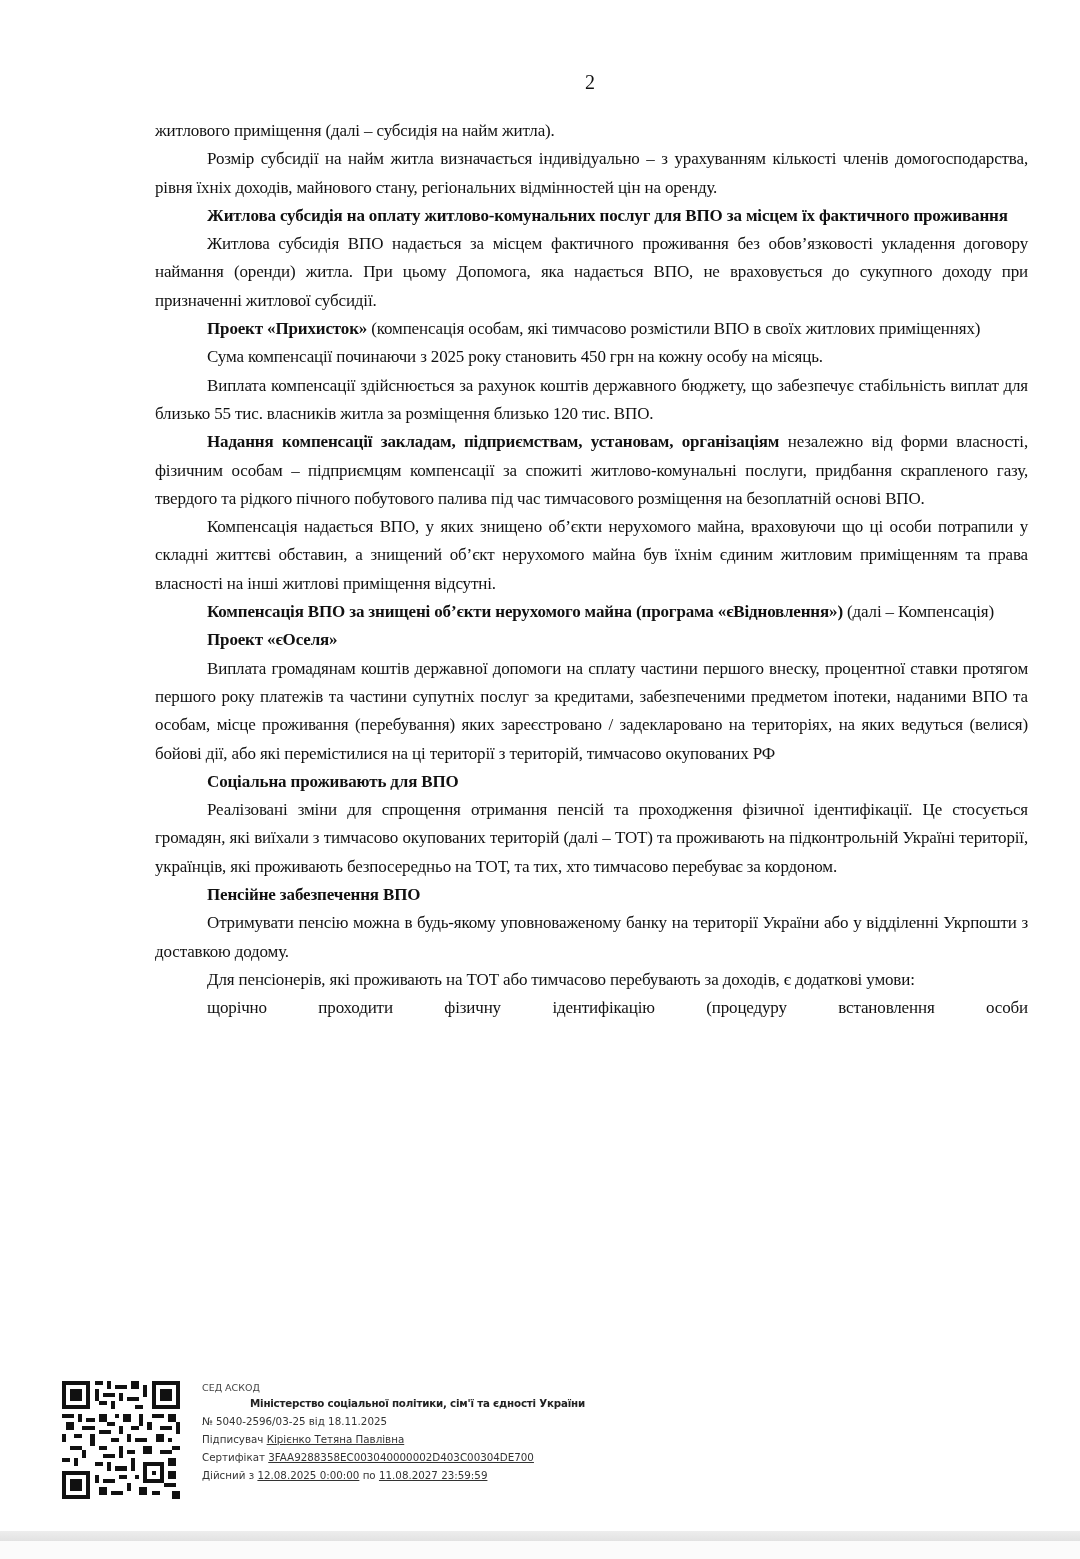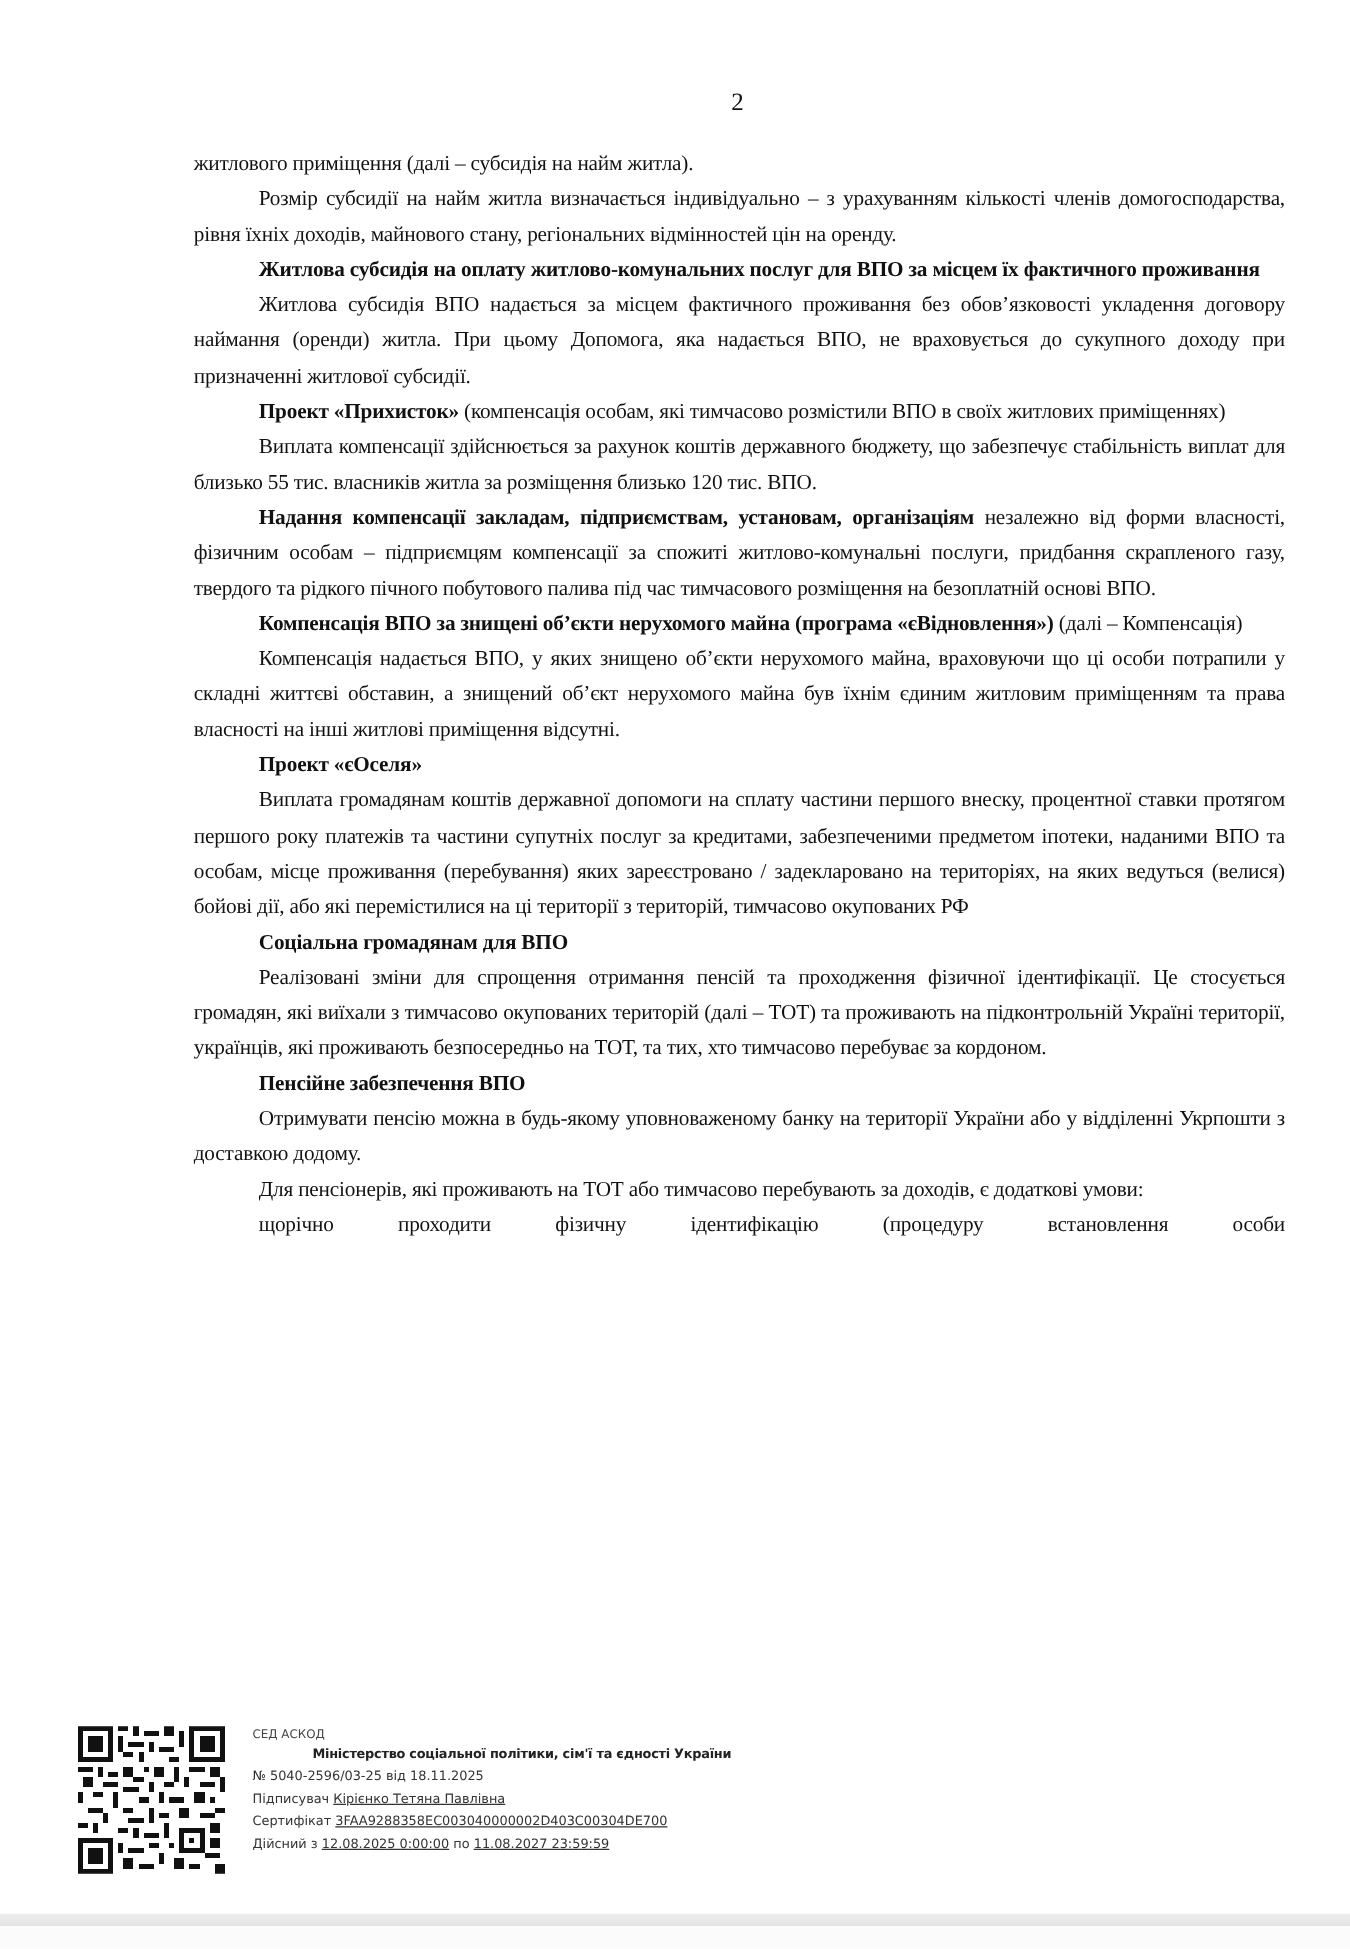--- a/index.html
+++ b/index.html
@@ -97,27 +97,28 @@
 
 <div class="page">
   <div class="page-number">2</div>
 
   <div class="body-text" id="body-text">
       <p class="noindent">житлового приміщення (далі – субсидія на найм житла).</p>
       <p>Розмір субсидії на найм житла визначається індивідуально – з урахуванням кількості членів домогосподарства, рівня їхніх доходів, майнового стану, регіональних відмінностей цін на оренду.</p>
       <p><b>Житлова субсидія на оплату житлово-комунальних послуг для ВПО за місцем їх фактичного проживання</b><span></span></p>
       <p>Житлова субсидія ВПО надається за місцем фактичного проживання без обов’язковості укладення договору наймання (оренди) житла. При цьому Допомога, яка надається ВПО, не враховується до сукупного доходу при призначенні житлової субсидії.</p>
       <p><b>Проект «Прихисток»</b><span> (компенсація особам, які тимчасово розмістили ВПО в своїх житлових приміщеннях)</span></p>
+      <p>Сума компенсації починаючи з 2025 року становить 450 грн на кожну особу на місяць.</p>
       <p>Виплата компенсації здійснюється за рахунок коштів державного бюджету, що забезпечує стабільність виплат для близько 55 тис. власників житла за розміщення близько 120 тис. ВПО.</p>
       <p><b>Надання компенсації закладам, підприємствам, установам, організаціям</b><span> незалежно від форми власності, фізичним особам – підприємцям компенсації за спожиті житлово-комунальні послуги, придбання скрапленого газу, твердого та рідкого пічного побутового палива під час тимчасового розміщення на безоплатній основі ВПО.</span></p>
+      <p>Компенсація надається ВПО, у яких знищено об’єкти нерухомого майна, враховуючи що ці особи потрапили у складні життєві обставин, а знищений об’єкт нерухомого майна був їхнім єдиним житловим приміщенням та права власності на інші житлові приміщення відсутні.</p>
       <p><b>Компенсація ВПО за знищені об’єкти нерухомого майна (програма «єВідновлення»)</b><span> (далі – Компенсація)</span></p>
-      <p>Компенсація надається ВПО, у яких знищено об’єкти нерухомого майна, враховуючи що ці особи потрапили у складні життєві обставин, а знищений об’єкт нерухомого майна був їхнім єдиним житловим приміщенням та права власності на інші житлові приміщення відсутні.</p>
       <p><b>Проект «єОселя»</b><span></span></p>
       <p>Виплата громадянам коштів державної допомоги на сплату частини першого внеску, процентної ставки протягом першого року платежів та частини супутніх послуг за кредитами, забезпеченими предметом іпотеки, наданими ВПО та особам, місце проживання (перебування) яких зареєстровано / задекларовано на територіях, на яких ведуться (велися) бойові дії, або які перемістилися на ці території з територій, тимчасово окупованих РФ</p>
-      <p><b>Соціальна громадянам для ВПО</b><span></span></p>
+      <p><b>Соціальна проживають для ВПО</b><span></span></p>
       <p>Реалізовані зміни для спрощення отримання пенсій та проходження фізичної ідентифікації. Це стосується громадян, які виїхали з тимчасово окупованих територій (далі – ТОТ) та проживають на підконтрольній Україні території, українців, які проживають безпосередньо на ТОТ, та тих, хто тимчасово перебуває за кордоном.</p>
       <p><b>Пенсійне забезпечення ВПО</b><span></span></p>
       <p>Отримувати пенсію можна в будь-якому уповноваженому банку на території України або у відділенні Укрпошти з доставкою додому.</p>
       <p>Для пенсіонерів, які проживають на ТОТ або тимчасово перебувають за доходів, є додаткові умови:</p>
       <p class="last-line-justify">щорічно проходити фізичну ідентифікацію (процедуру встановлення особи</p>
     </div>
 
   <div class="stamp">
     <svg class="qr" viewBox="0 0 29 29" shape-rendering="crispEdges">
       <rect width="29" height="29" fill="#fff"></rect>

